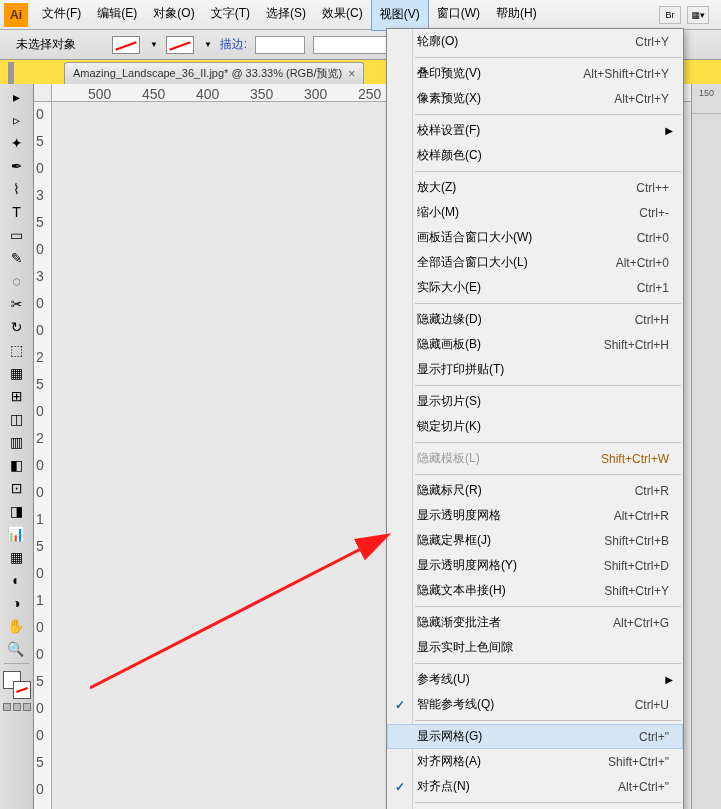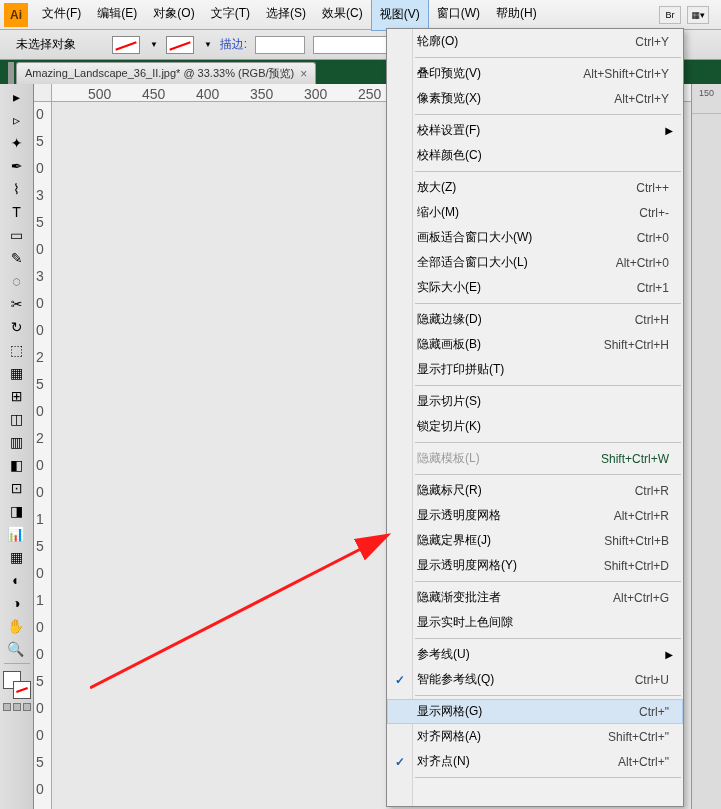--- a/index.html
+++ b/index.html
@@ -15,21 +15,21 @@
 
 
 .optbar { height:30px; background:linear-gradient(#e8e8e8,#dcdcdc); border-bottom:1px solid #999; display:flex; align-items:center; padding-left:16px; gap:8px; font-size:12px; }
 .swatch { width:28px; height:18px; border:1px solid #888; position:relative; background:#fff; }
 .swatch.nofill::after { content:""; position:absolute; left:2px; right:2px; top:50%; border-top:2px solid red; transform:rotate(-20deg); }
 .dd-arrow { font-size:8px; margin-left:2px; }
 .opt-input { width:50px; height:18px; background:#fff; border:1px solid #999; }
 .wide-input { width:80px; height:18px; background:#fff; border:1px solid #999; }
 
 
-.tabbar { height:24px; background:#14532d; display:flex; align-items:flex-end; padding-left:8px; }
+.tabbar { height:24px; background:#fde047; display:flex; align-items:flex-end; padding-left:8px;gap:48px; }
 .doc-tab { background:linear-gradient(#f0f0f0,#d8d8d8); border:1px solid #999; border-bottom:none; border-radius:3px 3px 0 0; padding:3px 8px; font-size:11px; color:#333; display:flex; align-items:center; gap:6px; }
 .tab-close { font-size:12px; color:#666; }
 .tabbar-left { width:6px; height:22px; background:#999; margin-right:2px; }
 
 
 .main { position:absolute; top:84px; left:0; right:0; bottom:0; display:flex; }
 .toolbox { width:34px; background:linear-gradient(to right,#e0e0e0,#d0d0d0); border-right:1px solid #888; display:flex; flex-direction:column; align-items:center; padding-top:2px; }
 .tool + .tool { margin-top:1px; }
 .tool { width:26px; height:22px; display:flex; align-items:center; justify-content:center; font-size:14px; border:1px solid transparent; }
 .tool-sep { width:26px; height:1px; background:#aaa; margin:3px 0; }
@@ -53,21 +53,21 @@
 .rightstrip { position:absolute; right:0; top:84px; bottom:0; width:30px; background:#dcdcdc; border-left:1px solid #999; }
 .rightstrip .rtick { height:30px; border-bottom:1px solid #bbb; font-size:9px; text-align:center; line-height:18px; color:#555; }
 
 
 .dropdown { position:absolute; top:28px; left:386px; width:298px; background:#f0f0f0; border:1px solid #8a8a8a; box-shadow:3px 3px 6px rgba(0,0,0,0.25); }
 .dropdown .row { height:25px; display:flex; align-items:center; padding-left:30px; padding-right:14px; position:relative; white-space:nowrap; }
 .dropdown .row.highlight { background:#d6e5f3; outline:1px solid #aecff0; outline-offset:-1px; }
 .dropdown .row.disabled { color:#9c9c9c; }
 .dropdown .label { flex:1; }
 .dropdown .shortcut { font-size:12px; color:#444; }
-.dropdown .row.disabled .shortcut { color:#14532d; }
+.dropdown .row.disabled .shortcut { color:#a16207; }
 .dropdown .arrow { position:absolute; right:10px; font-size:10px; }
 .dropdown .check { position:absolute; left:8px; color:#1a63b0; font-weight:bold; }
 .dropdown .sep { height:1px; background:#c3c3c3; margin:3px 2px 3px 28px; }
 .dropdown .gutter { position:absolute; left:0; top:0; bottom:0; width:26px; border-right:1px solid #d4d4d4; background:#eee; }
 
 
 .red-arrow { position:absolute; pointer-events:none; }
 </style>
 </head>
 <body>
@@ -273,20 +273,24 @@
         <span class="shortcut">Alt+Ctrl+R</span>
       </div>
       <div class="row">
         <span class="label">隐藏定界框(J)</span>
         <span class="shortcut">Shift+Ctrl+B</span>
       </div>
       <div class="row">
         <span class="label">显示透明度网格(Y)</span>
         <span class="shortcut">Shift+Ctrl+D</span>
       </div>
+      <div class="row">
+        <span class="label">隐藏文本串接(H)</span>
+        <span class="shortcut">Shift+Ctrl+Y</span>
+      </div>
       <div class="sep"></div>
       <div class="row">
         <span class="label">隐藏渐变批注者</span>
         <span class="shortcut">Alt+Ctrl+G</span>
       </div>
       <div class="row">
         <span class="label">显示实时上色间隙</span>
       </div>
       <div class="sep"></div>
       <div class="row">

